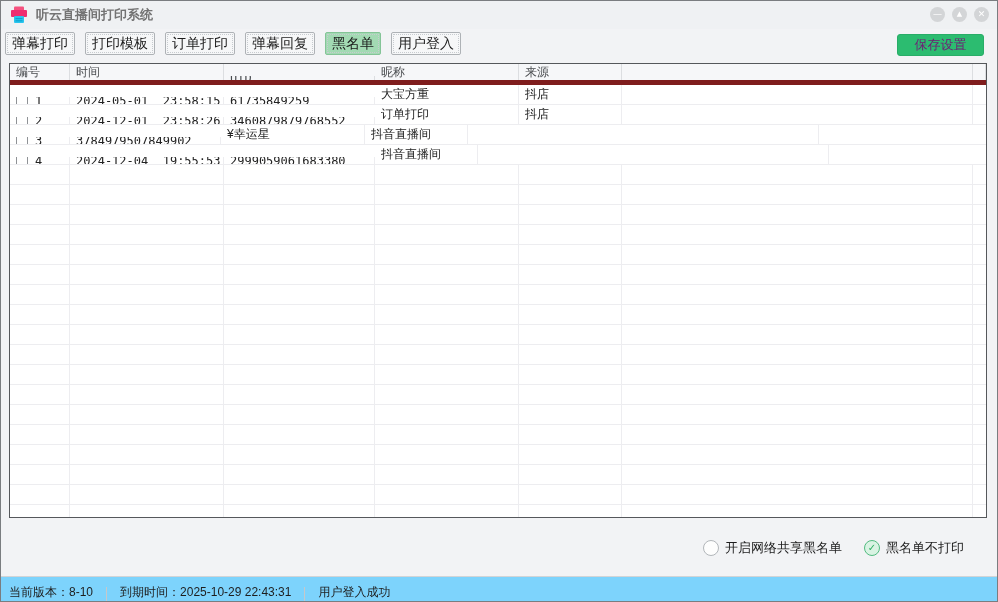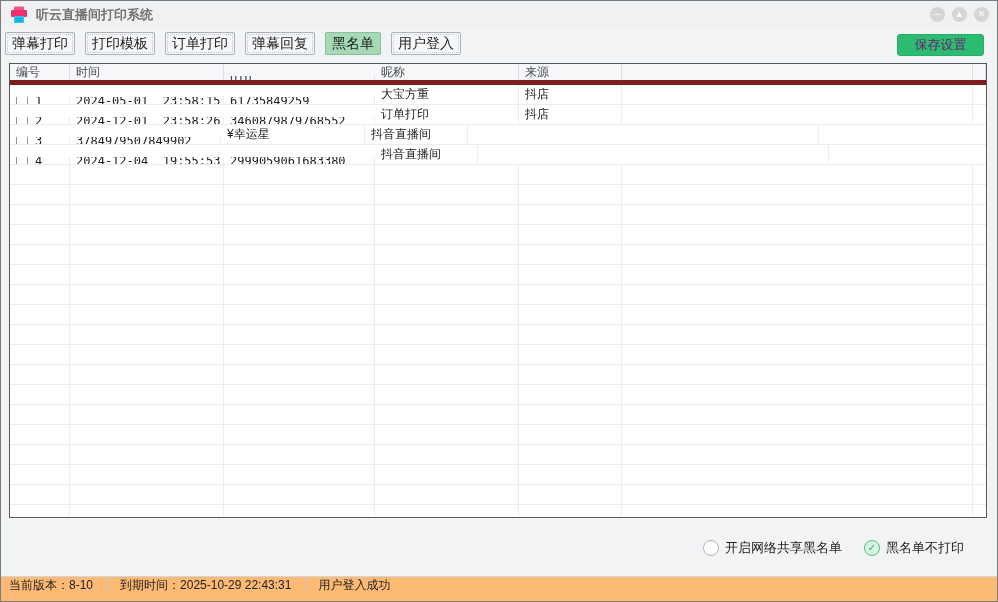--- a/index.html
+++ b/index.html
@@ -57,22 +57,22 @@
   }
   .opt { display:flex; align-items:center; gap:6px; }
   .radio-circle { width:16px; height:16px; border-radius:50%; border:1px solid #b2b6ba; background:#fdfdfd; }
   .check-circle {
     width:16px; height:16px; border-radius:50%; border:1px solid #52bb80; background:#d9f3e3;
     color:#2fae63; font-size:10px; line-height:14px; text-align:center;
   }
   
   .statusbar {
     position:absolute; left:0; right:0; bottom:0; height:25px;
-    border-top:1px solid #d2d4d6; background:#fdba74;
-    display:flex; align-items:flex-start; padding-left:8px; font-size:12px; color:#1e1e1e;
+    border-top:1px solid #d2d4d6; background:#7dd3fc;
+    display:flex; align-items:flex-end; padding-left:8px; font-size:12px; color:#1e1e1e;
   }
   .sep { width:1px; height:14px; background:#c6c8ca; margin:0 13px; }
 </style>
 </head>
 <body>
 
 <div class="window">
 
   <div class="titlebar">
     <span class="app-icon">

